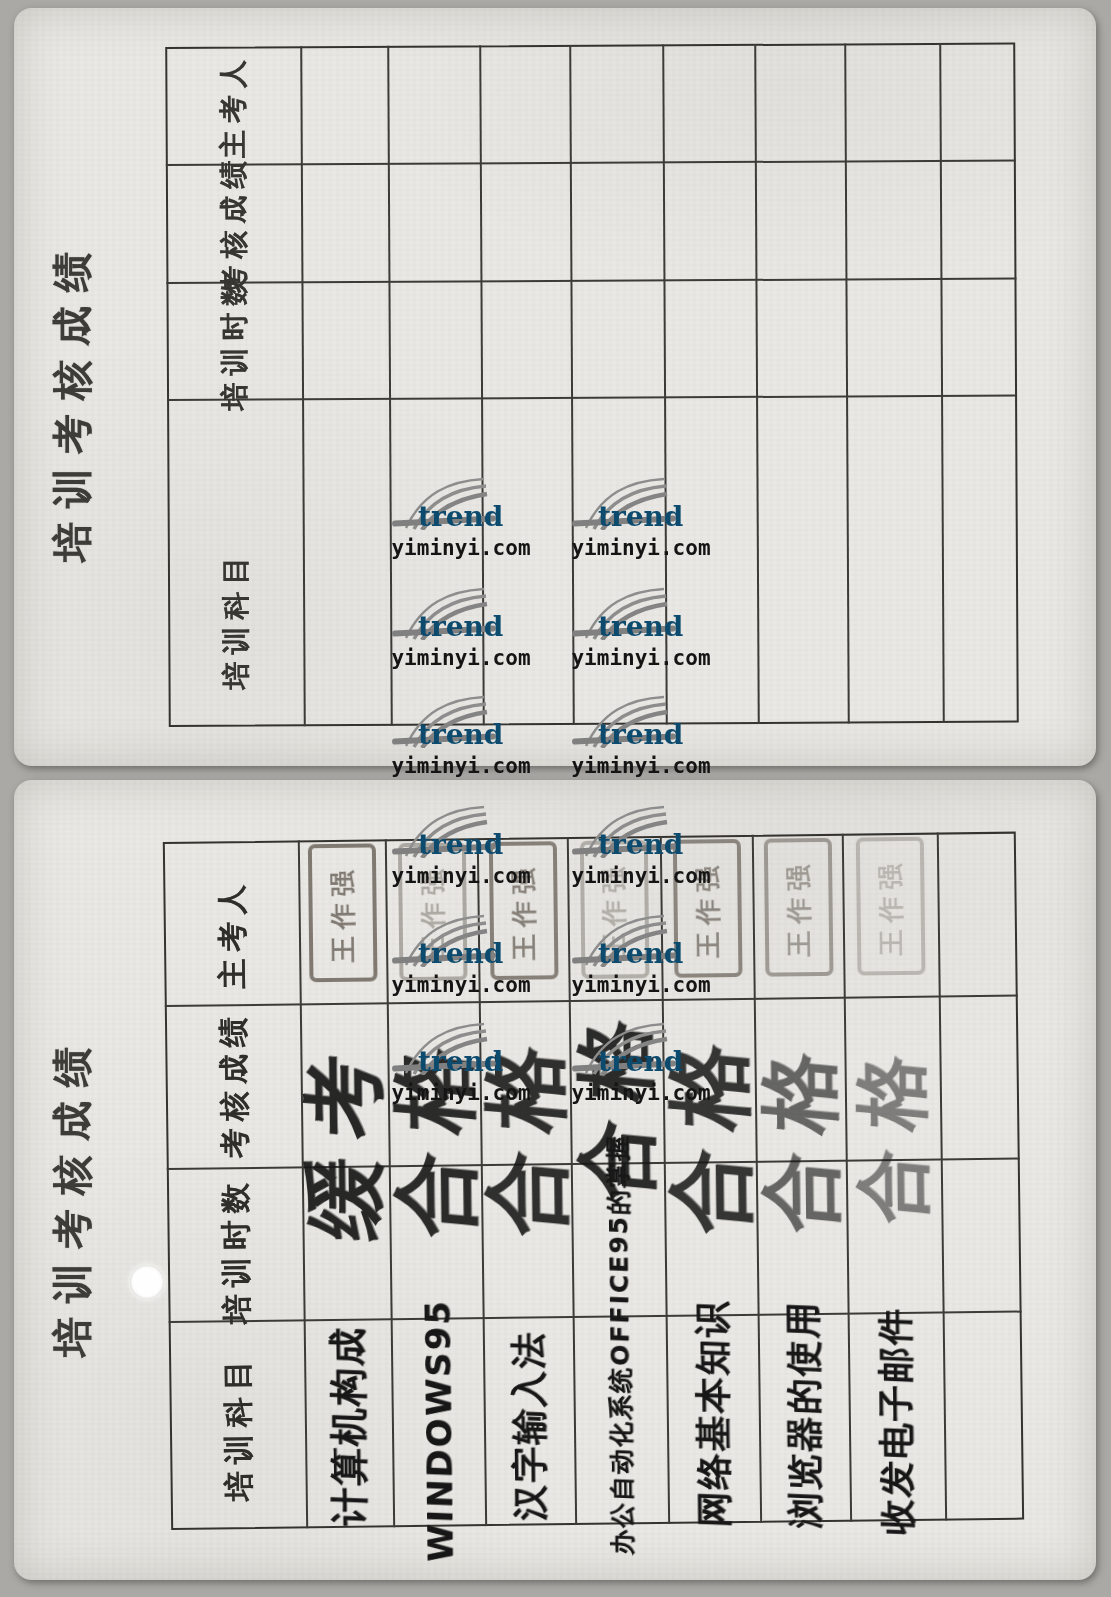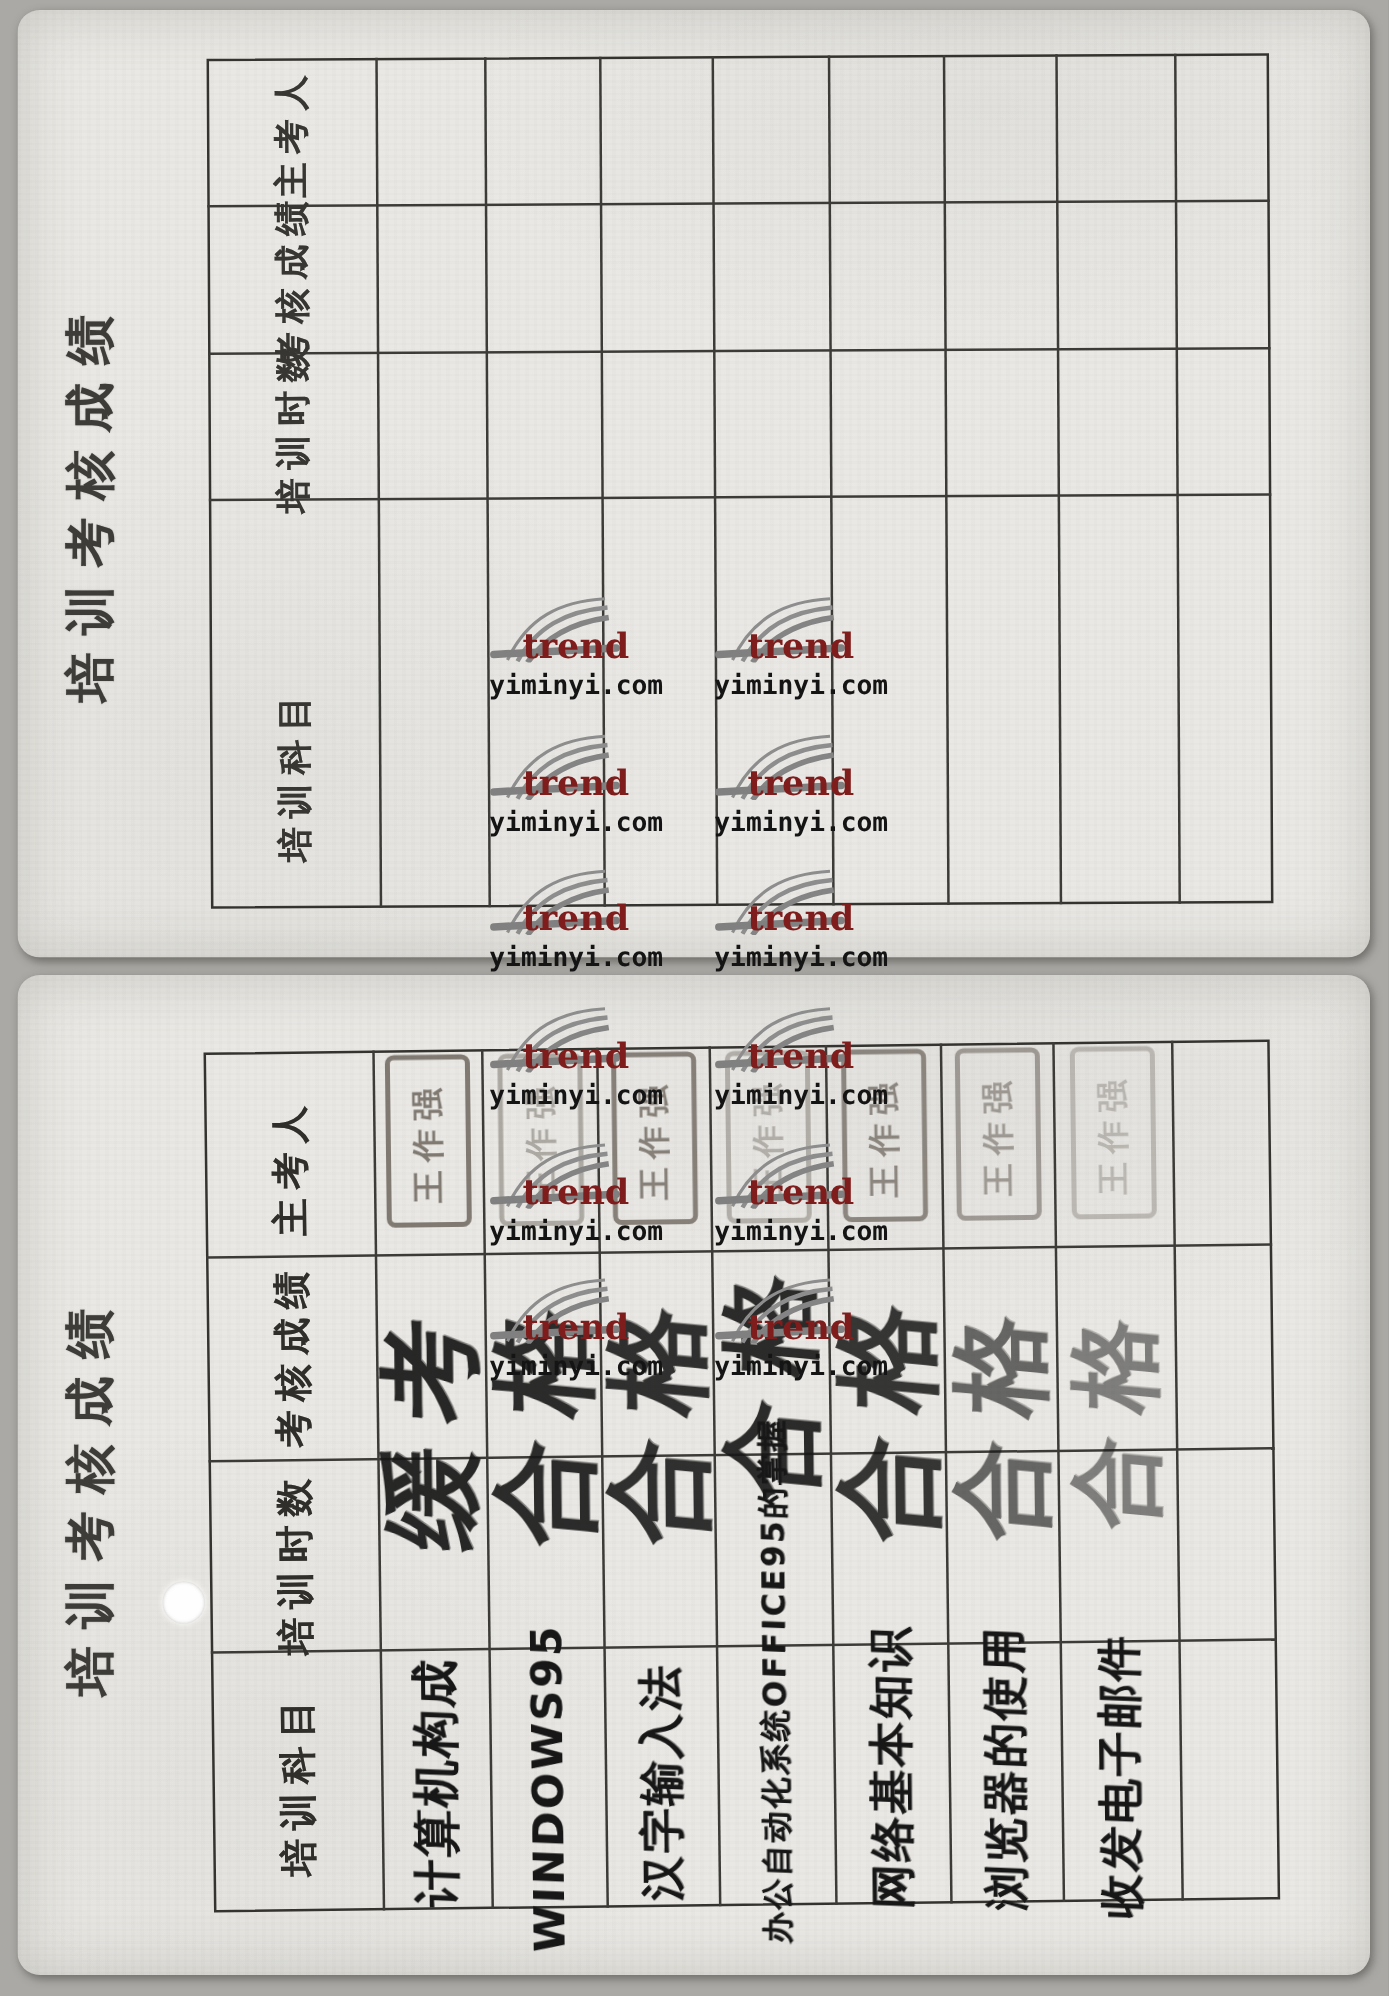--- a/index.html
+++ b/index.html
@@ -36,21 +36,21 @@
         font-size:26px;letter-spacing:7px;}
   .wm{position:absolute;width:150px;height:94px;}
   .wm svg{position:absolute;left:16px;top:-2px;}
   .wm svg path{fill:none;stroke:#8d8d8d;}
   .wm svg path:nth-child(1){stroke-width:2.5;}
   .wm svg path:nth-child(2){stroke-width:3.5;}
   .wm svg path:nth-child(3){stroke-width:4.5;stroke:#848484;}
   .wm-bar{position:absolute;left:6px;top:40px;width:104px;height:6px;background:#808080;
         border-radius:3px;transform:rotate(-3deg);}
   .wm-brand{position:absolute;left:32px;top:22px;font-family:"DejaVu Serif",serif;
-        font-weight:bold;font-size:28px;color:#7f1d1d;}
+        font-weight:bold;font-size:28px;color:#0c4a6e;}
   .wm-site{position:absolute;left:0;top:58px;width:150px;font-family:"DejaVu Sans Mono",monospace;
         font-weight:bold;font-size:21px;color:#141414;text-align:center;}
 </style>
 </head>
 <body>
 
 <div class="page">
   <div class="card card-a"></div>
   <div class="card card-b"></div>
   <div class="hole"></div>

